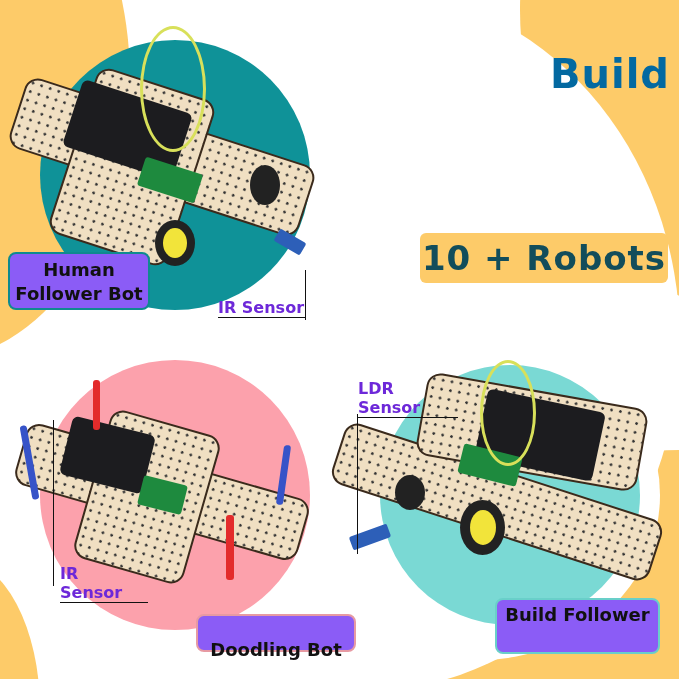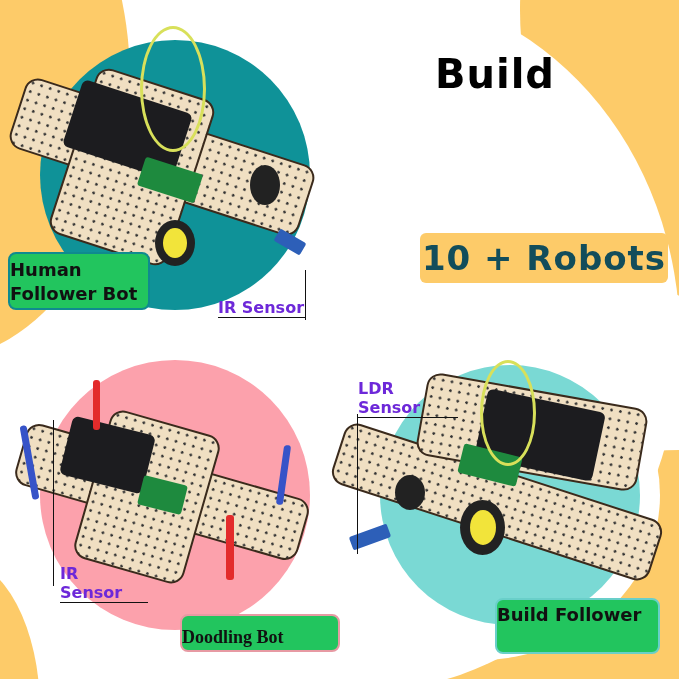--- a/index.html
+++ b/index.html
@@ -10,26 +10,26 @@
   .yellow-top-right{left:520px;top:-300px;width:520px;height:620px;border-radius:50%;background:#fdcb69;}
   .white-cut{left:60px;top:-10px;width:620px;height:700px;border-radius:50%;background:#ffffff;}
   .yellow-bottom-right{left:420px;top:450px;width:520px;height:460px;border-radius:50%;background:#fdcb69;}
   .yellow-bottom-left{left:-120px;top:560px;width:160px;height:300px;border-radius:50%;background:#fdcb69;}
   .white-cut2{left:300px;top:330px;width:360px;height:330px;border-radius:50%;background:#ffffff;}
   
   .circle-teal{left:40px;top:40px;width:270px;height:270px;border-radius:50%;background:#0f9298;}
   .circle-pink{left:40px;top:360px;width:270px;height:270px;border-radius:50%;background:#fca1ac;}
   .circle-mint{left:380px;top:365px;width:260px;height:260px;border-radius:50%;background:#7ad9d4;}
   
-  .title{left:320px;top:50px;width:350px;text-align:center;color:#000000;font-weight:bold;font-size:40px;line-height:48px;font-family:"DejaVu Sans",sans-serif;letter-spacing:1px;}
+  .title{left:320px;top:50px;width:350px;text-align:right;color:#0369a1;font-weight:bold;font-size:40px;line-height:48px;font-family:"DejaVu Sans",sans-serif;letter-spacing:1px;}
   .badge{left:420px;top:233px;width:248px;height:50px;background:#fdcb69;border-radius:6px;color:#124d5b;font-weight:bold;font-size:34px;line-height:50px;text-align:center;letter-spacing:1px;}
   
-  .card{background:#22c55e;border-radius:8px;font-weight:bold;color:#111;font-size:18px;line-height:24px;box-sizing:border-box;}
+  .card{background:#8b5cf6;border-radius:8px;text-align:center;font-weight:bold;color:#111;font-size:18px;line-height:24px;box-sizing:border-box;}
   .card-human{left:8px;top:252px;width:142px;height:58px;border:2px solid #0f8a8f;padding-top:4px;}
-  .card-doodle{left:180px;top:614px;width:160px;height:38px;border:2px solid #e79aa3;padding-top:9px;font-family:Liberation Serif, serif;}
+  .card-doodle{left:196px;top:614px;width:160px;height:38px;border:2px solid #e79aa3;padding-top:22px;}
   .card-light{left:495px;top:598px;width:165px;height:56px;border:2px solid #69cfc9;padding-top:3px;}
   .sensor-label{font-weight:bold;font-size:16px;color:#6d28d9;}
   .ir1{left:218px;top:298px;border-bottom:1px solid #111;padding-right:2px;}
   .ir1-line{left:305px;top:270px;width:1px;height:50px;background:#111;}
   .ir2{left:60px;top:564px;border-bottom:1px solid #111;padding-right:4px;width:84px;}
   .ir2-line{left:53px;top:420px;width:1px;height:166px;background:#111;}
   .ldr{left:358px;top:379px;border-bottom:1px solid #111;width:100px;}
   .ldr-line{left:357px;top:414px;width:1px;height:140px;background:#111;}
   
   .board{background:#f0dfc2;border:2px solid #3a2a1c;border-radius:14px;}

